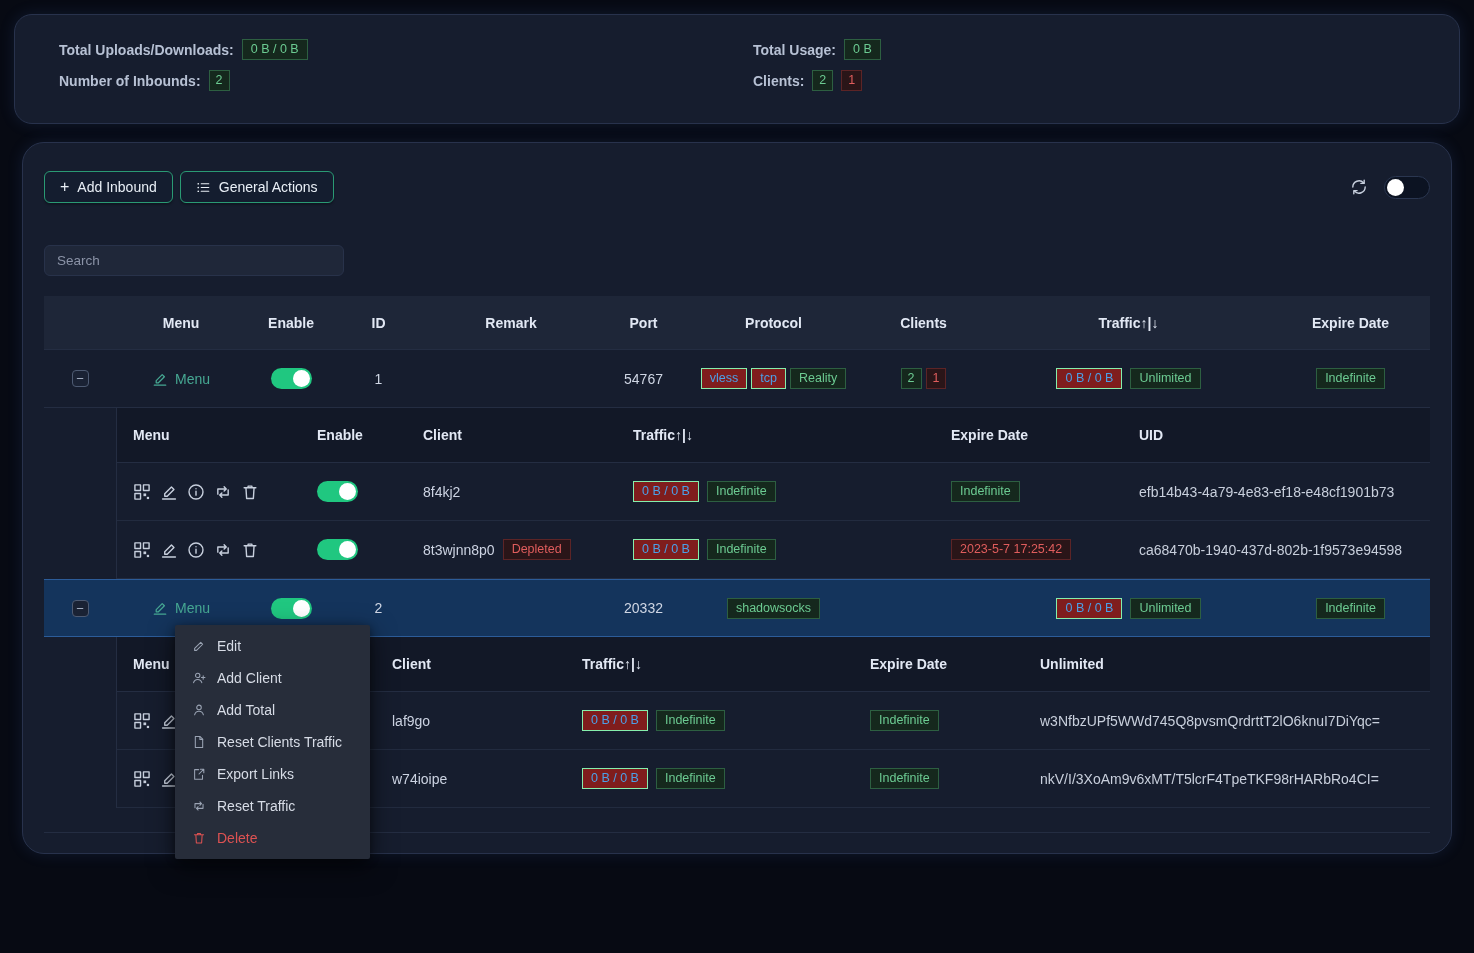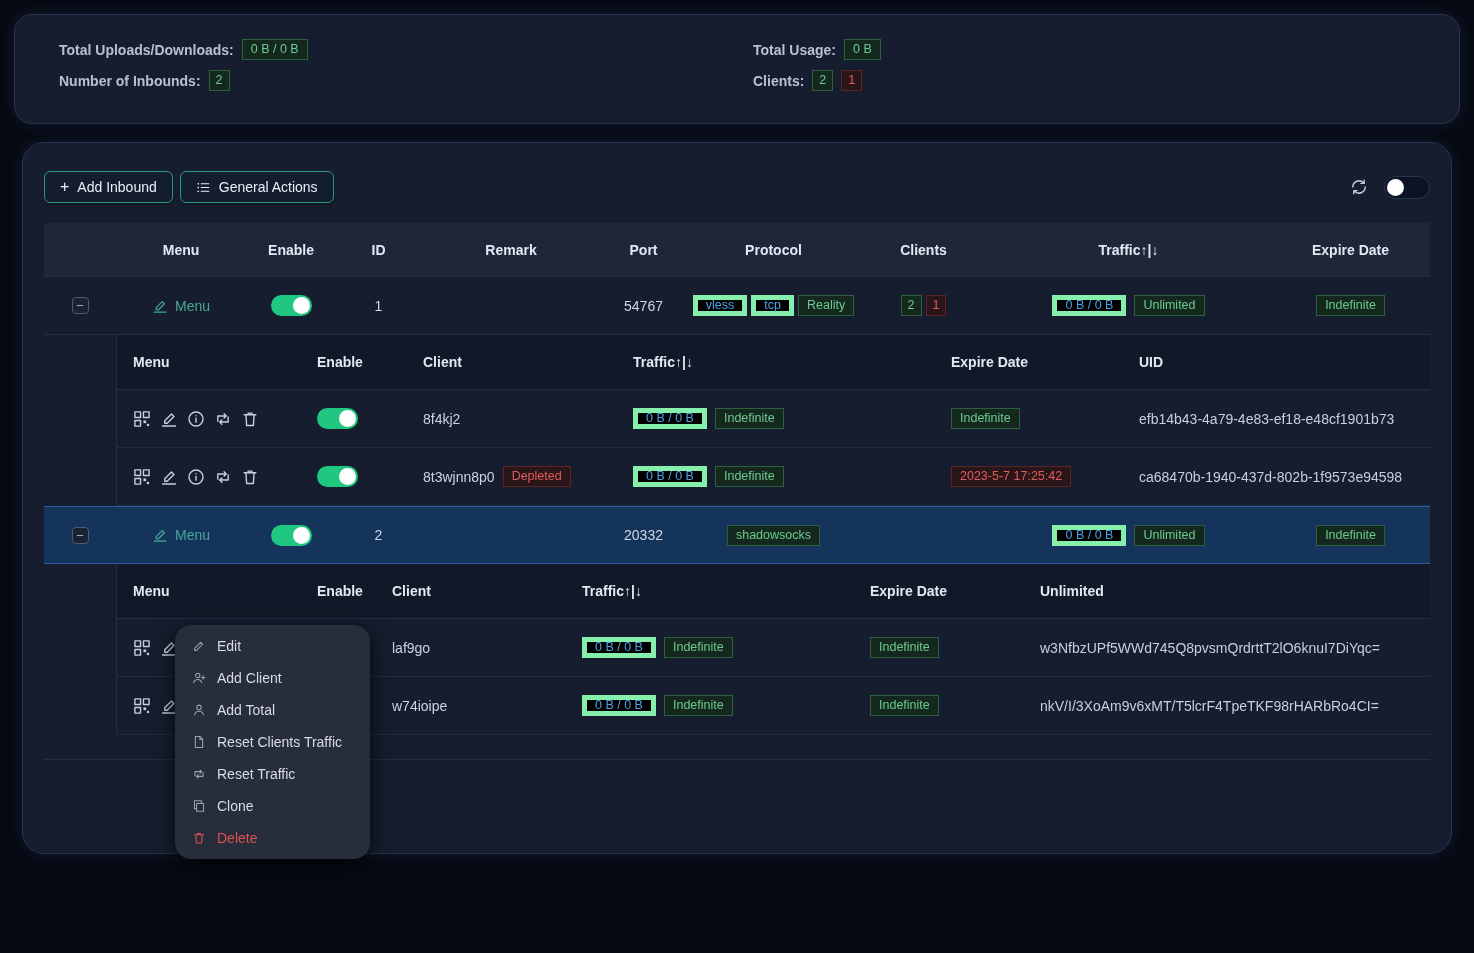--- a/index.html
+++ b/index.html
@@ -19,21 +19,21 @@
   .stats-col { width:50%; display:flex; flex-direction:column; gap:10px; }
   .stat-line { display:flex; align-items:center; gap:8px; font-size:14px; font-weight:700; color:#b7c1d4;margin-left:16px; }
 
   
   .tag { display:inline-flex; align-items:center; height:21px; padding:0 8px; border-radius:0;
          font-size:12.5px; font-weight:400; line-height:19px; white-space:nowrap; }
   .tag.sm { padding:0 6px; }
   .tag-green { color:#6ccб92; }
   .tag-green { color:#6ccb92; background:#15281d; border:1px solid #2d5f41; }
   .tag-red   { color:#e05d5d; background:#2a1518; border:1px solid #5c2426; }
-  .tag-blue  { color:#4ba0e8; background:#000000; border:5px solid #86efac; }
+  .tag-blue  { color:#4ba0e8; background:#7f1d1d; border:1px solid #86efac; }
 
   
   .toolbar { display:flex; align-items:center; gap:7px; }
   .btn { display:flex; align-items:center; gap:8px; height:32px; padding:0 15px;
          background:#141d2f; border:1px solid #2a9a74; border-radius:6px;
          color:#e9eff6; font-size:14px; cursor:pointer; box-shadow:0 2px 2px rgba(0,0,0,.25); }
   .btn .bico { font-size:16px; line-height:16px; color:#e9eff6; }
   .toolbar-right { margin-left:auto; display:flex; align-items:center; gap:16px; }
   .refresh { width:19px; height:19px; color:#c7cfdd; cursor:pointer; }
   .theme-toggle { position:relative; width:46px; height:23px; border-radius:12px;
@@ -88,21 +88,21 @@
   .actions { display:flex; align-items:center; gap:9px; color:#c7cfdd; }
   .act { display:inline-flex; cursor:pointer; }
   .ic { width:18px; height:18px; fill:none; stroke:currentColor; stroke-width:1.25;
         stroke-linecap:round; stroke-linejoin:round; }
   .ic .fillpart { fill:currentColor; stroke:none; }
 
   .uid-text, .pass-text { color:#c8cfdc; }
 
   
   .context-menu { position:absolute; left:175px; top:625px; width:195px; background:#272d3a;
-                  border-radius:16px; padding:5px 0; box-shadow:0 8px 26px rgba(0,0,0,.55),0 2px 8px rgba(0,0,0,.4);
+                  border-radius:2px; padding:5px 0; box-shadow:0 8px 26px rgba(0,0,0,.55),0 2px 8px rgba(0,0,0,.4);
                   z-index:50; }
   .cm-item { display:flex; align-items:center; gap:11px; height:32px; padding:0 17px;
              font-size:14px; color:#d7dce6; cursor:pointer; white-space:nowrap; }
   .cm-item.danger { color:#dd5252; }
   .mi { width:14px; height:14px; fill:none; stroke:#9aa3b3; stroke-width:1.2;
         stroke-linecap:round; stroke-linejoin:round; flex:none; }
   .cm-item.danger .mi { stroke:#dd5252; }
 </style>
 </head>
 <body>
@@ -151,20 +151,21 @@
         <svg class="refresh ic" viewBox="0 0 16 16">
           <path d="M13.5 8a5.5 5.5 0 0 1-9.6 3.6M2.5 8a5.5 5.5 0 0 1 9.6-3.6"></path>
           <path d="M12.6 1.9v2.9H9.7M3.4 14.1v-2.9h2.9"></path>
         </svg>
         <div class="theme-toggle">
           <div class="knob"></div>
         </div>
       </div>
     </div>
 
+    <input class="search" type="text" placeholder="Search" style="">
 
     <div class="table">
 
       <div class="row th-row">
         <div class="cell c-expand"></div>
         <div class="cell c-menu">Menu</div>
         <div class="cell c-enable">Enable</div>
         <div class="cell c-id">ID</div>
         <div class="cell c-remark">Remark</div>
         <div class="cell c-port">Port</div>
@@ -512,32 +513,32 @@
     </div>
     <div class="cm-item">
       <svg class="mi" viewBox="0 0 16 16">
         <path d="M3.8 1.8h5.4l3 3v9.4H3.8z"></path>
           <path d="M9 1.8V5h3.2"></path>
       </svg>
       <span>Reset Clients Traffic</span>
     </div>
     <div class="cm-item">
       <svg class="mi" viewBox="0 0 16 16">
+        <path d="M12 9.5v4.5H3v-11h4.5"></path>
+          <path d="M9.5 2.5h4v4M13.2 2.8L8 8"></path>
+      </svg>
+      <span>Export Links</span>
+    </div>
+    <div class="cm-item">
+      <svg class="mi" viewBox="0 0 16 16">
         <path d="M3.4 9.9V5.3h7.3M9 3.4l1.9 1.9L9 7.2"></path>
           <path d="M12.6 6.1v4.6H5.3M7 12.6l-1.9-1.9L7 8.8"></path>
       </svg>
       <span>Reset Traffic</span>
     </div>
-    <div class="cm-item">
-      <svg class="mi" viewBox="0 0 16 16">
-        <rect x="5.2" y="5.2" width="8" height="8.8"></rect>
-          <path d="M10.8 5.2V2H2.8v9h2.4"></path>
-      </svg>
-      <span>Clone</span>
-    </div>
     <div class="cm-item danger">
       <svg class="mi" viewBox="0 0 16 16">
         <path d="M2.8 4.2h10.4M6.3 4.2V2.8h3.4v1.4M4.4 4.2l.6 9.6h6l.6-9.6"></path>
       </svg>
       <span>Delete</span>
     </div>
   </div>
 
 </div>
 

